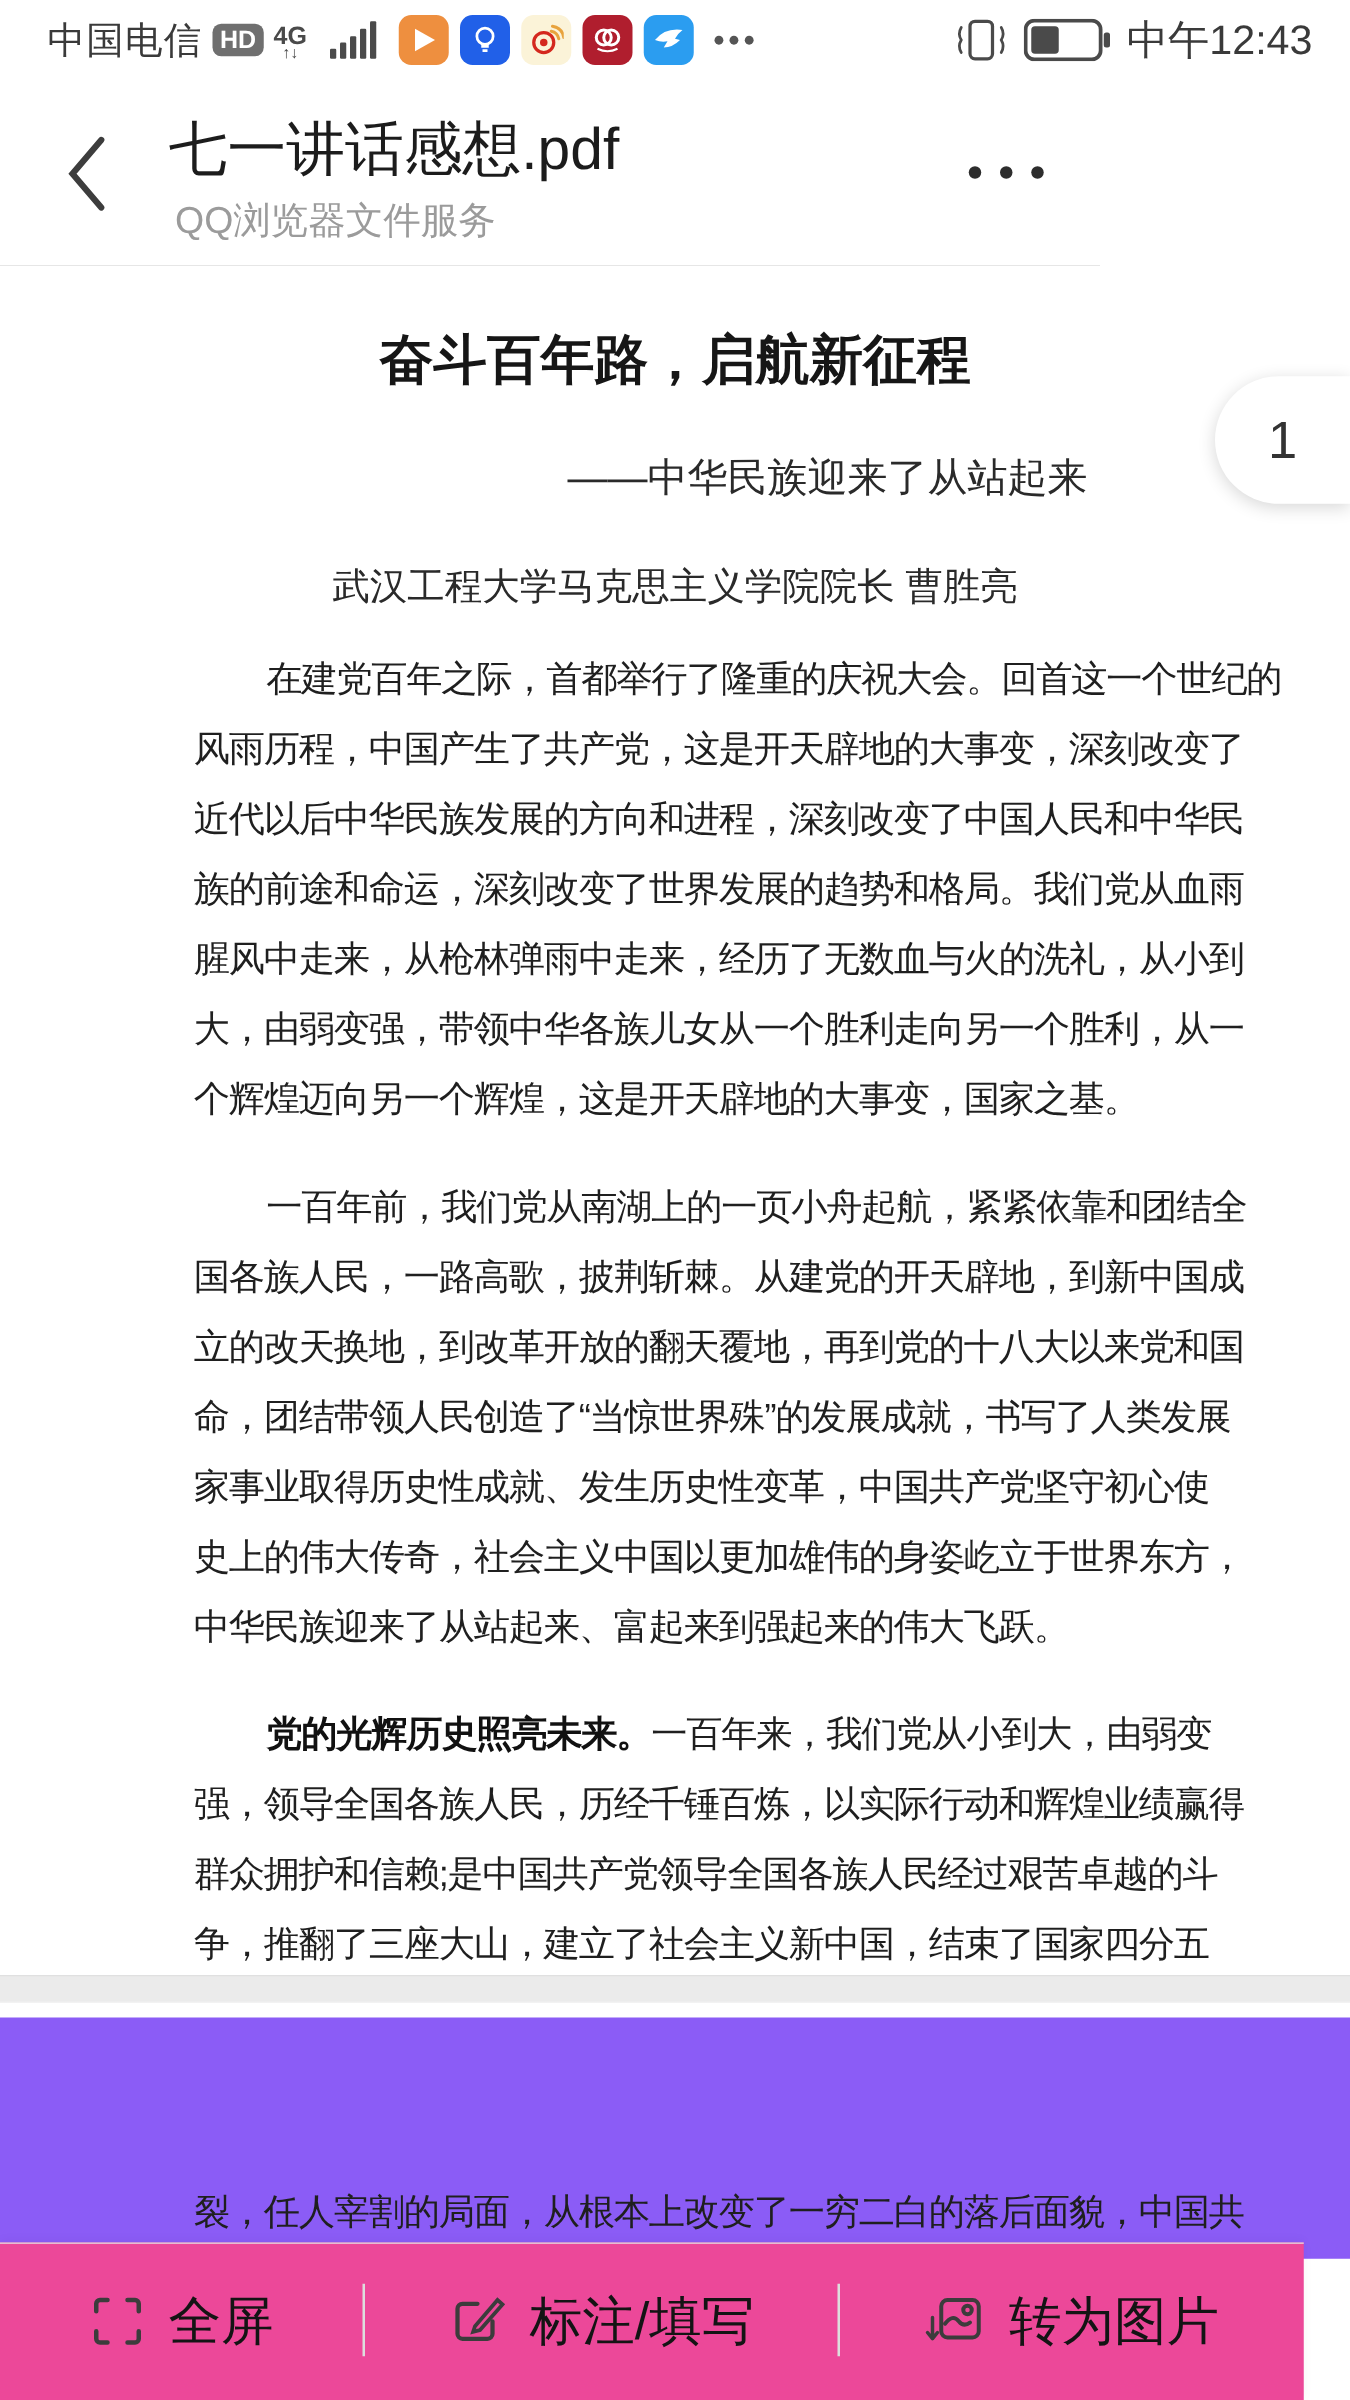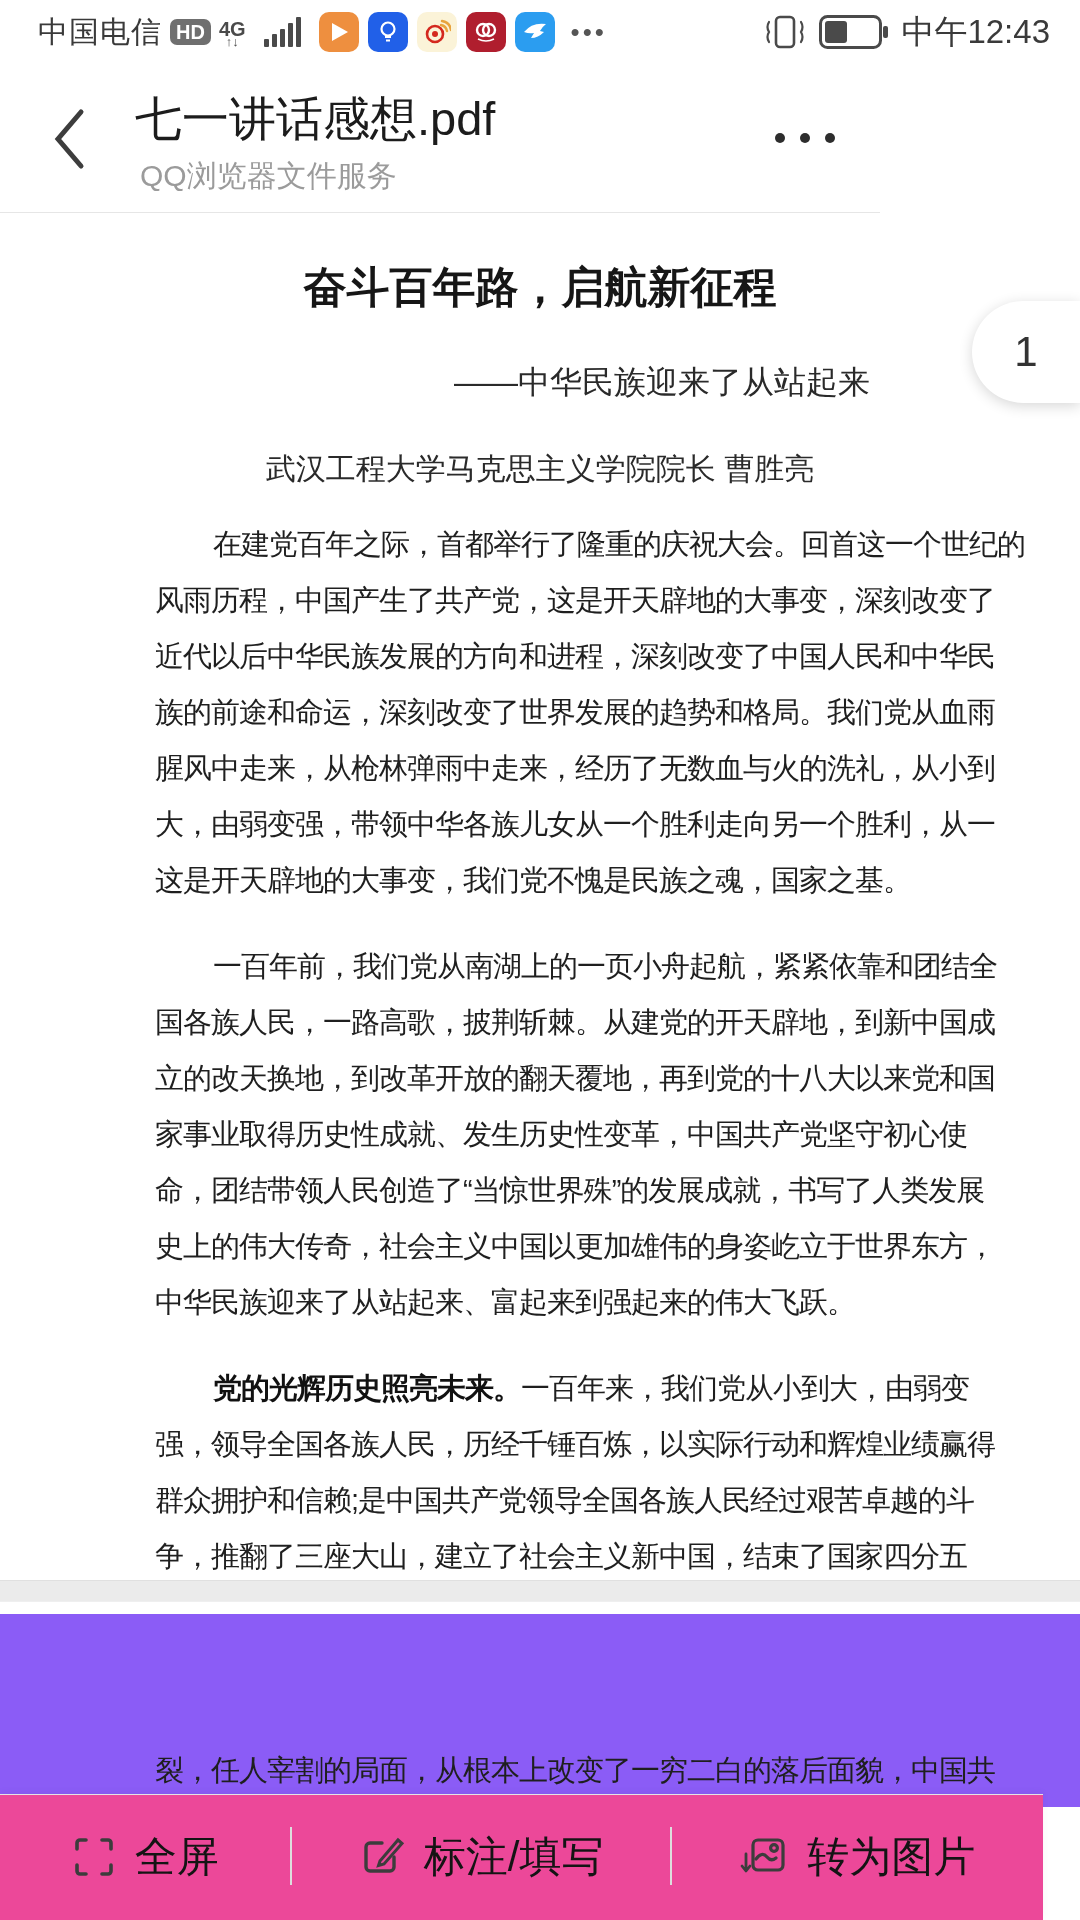--- a/index.html
+++ b/index.html
@@ -168,28 +168,28 @@
     <div class="page-badge">1</div>
     <div class="doc-author">武汉工程大学马克思主义学院院长 曹胜亮</div>
     <div class="doc-body">
         <div class="para">
           <div class="line indent">在建党百年之际，首都举行了隆重的庆祝大会。回首这一个世纪的</div>
           <div class="line">风雨历程，中国产生了共产党，这是开天辟地的大事变，深刻改变了</div>
           <div class="line">近代以后中华民族发展的方向和进程，深刻改变了中国人民和中华民</div>
           <div class="line">族的前途和命运，深刻改变了世界发展的趋势和格局。我们党从血雨</div>
           <div class="line">腥风中走来，从枪林弹雨中走来，经历了无数血与火的洗礼，从小到</div>
           <div class="line">大，由弱变强，带领中华各族儿女从一个胜利走向另一个胜利，从一</div>
-          <div class="line">这是开天辟地的大事变，我们党不愧是民族之魂，国家之基。</div>
+          <div class="line">个辉煌迈向另一个辉煌，这是开天辟地的大事变，国家之基。</div>
         </div>
         <div class="para">
           <div class="line indent">一百年前，我们党从南湖上的一页小舟起航，紧紧依靠和团结全</div>
           <div class="line">国各族人民，一路高歌，披荆斩棘。从建党的开天辟地，到新中国成</div>
           <div class="line">立的改天换地，到改革开放的翻天覆地，再到党的十八大以来党和国</div>
+          <div class="line">命，团结带领人民创造了“当惊世界殊”的发展成就，书写了人类发展</div>
           <div class="line">家事业取得历史性成就、发生历史性变革，中国共产党坚守初心使</div>
-          <div class="line">命，团结带领人民创造了“当惊世界殊”的发展成就，书写了人类发展</div>
           <div class="line">史上的伟大传奇，社会主义中国以更加雄伟的身姿屹立于世界东方，</div>
           <div class="line">中华民族迎来了从站起来、富起来到强起来的伟大飞跃。</div>
         </div>
         <div class="para">
           <div class="line indent"><b>党的光辉历史照亮未来。</b><span>一百年来，我们党从小到大，由弱变</span></div>
           <div class="line">强，领导全国各族人民，历经千锤百炼，以实际行动和辉煌业绩赢得</div>
           <div class="line">群众拥护和信赖;是中国共产党领导全国各族人民经过艰苦卓越的斗</div>
           <div class="line">争，推翻了三座大山，建立了社会主义新中国，结束了国家四分五</div>
         </div>
       </div>

